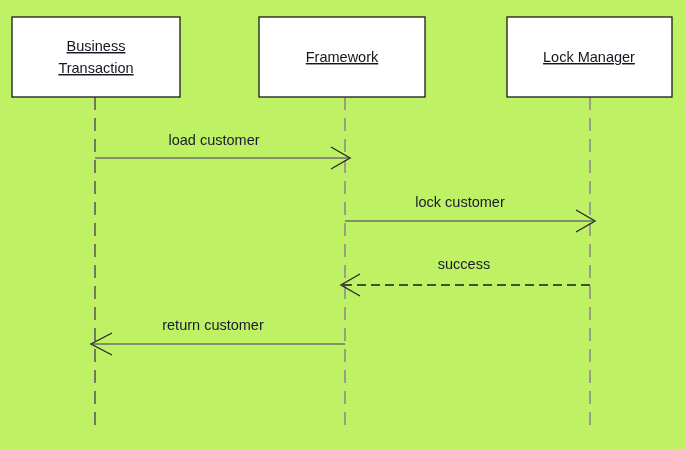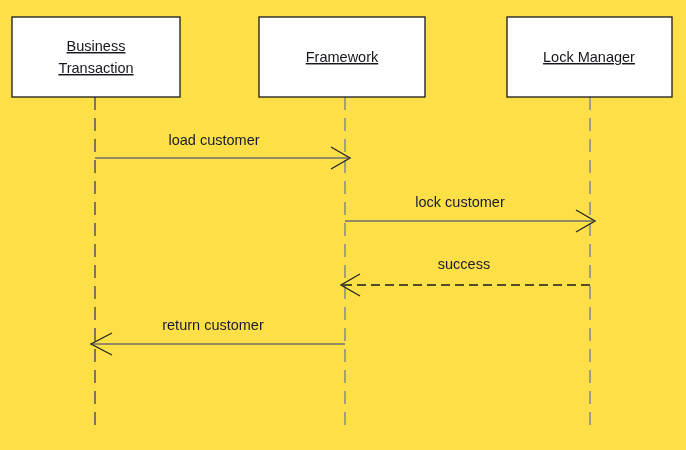--- a/index.html
+++ b/index.html
@@ -5,21 +5,21 @@
 <style>
   html, body {
     margin: 0;
     padding: 0;
     background: #ffffff;
   }
   #diagram-canvas {
     position: relative;
     width: 686px;
     height: 450px;
-    background: #fde047;
+    background: #bef264;
     overflow: hidden;
     font-family: "Liberation Sans", sans-serif;
     text-align: center;
   }
   svg.diagram-svg {
     display: block;
     width: 686px;
     height: 450px;
   }
   .participant-box {

